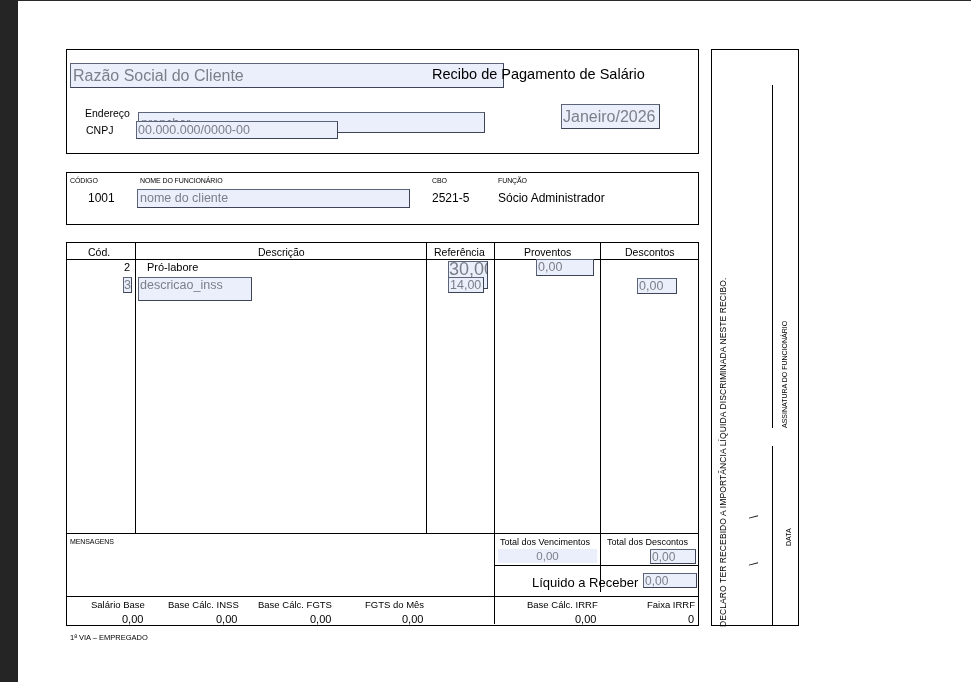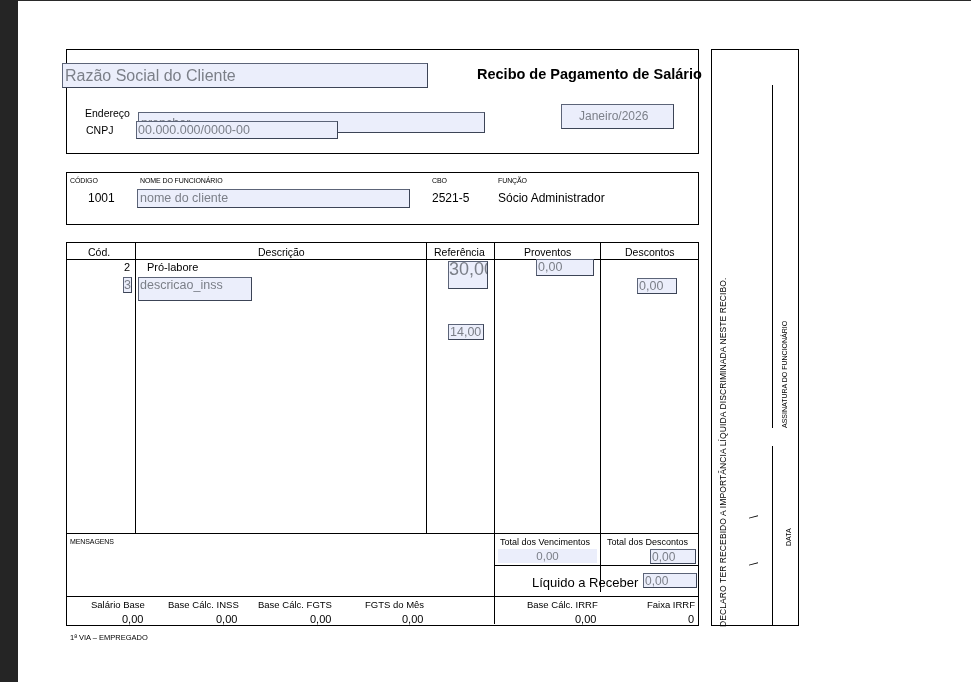--- a/index.html
+++ b/index.html
@@ -25,27 +25,27 @@
   .hline { position:absolute; height:1px; background:#000; }
   .rot { position:absolute; white-space:nowrap; transform-origin:left top; transform:rotate(-90deg); }
 </style>
 </head>
 <body>
 
 <div class="sidebar-dark"></div>
 <div class="topline"></div>
 
 <div class="box" style="left:66px; top:49px; width:633px; height:105px;"></div>
-<div class="field" style="left:62px; top:63px; width:366px; height:25px; font-size:16px; line-height:23px; padding-left:2px;">Razão Social do Cliente</div>
-<div class="txt" style="left:477px; top:66px; font-size:14.5px; font-weight:bold;">Recibo de Pagamento de Salário</div>
+<div class="field" style="left:70px; top:63px; width:434px; height:25px; font-size:16px; line-height:23px; padding-left:2px;">Razão Social do Cliente</div>
+<div class="txt" style="left:432px; top:66px; font-size:14.5px; font-weight:normal;">Recibo de Pagamento de Salário</div>
 <div class="txt" style="left:85px; top:107px; font-size:10.5px;">Endereço</div>
 <div class="field" style="left:138px; top:102px; width:347px; height:21px; font-size:12.5px; line-height:20px; padding-left:2px;margin-top:10px;">prencher</div>
 <div class="txt" style="left:86px; top:124px; font-size:10.5px;">CNPJ</div>
 <div class="field" style="left:136px; top:121px; width:202px; height:18px; font-size:12.5px; line-height:16px; padding-left:1px;">00.000.000/0000-00</div>
-<div class="field" style="left:561px; top:104px; width:113px; height:25px; font-size:12px; line-height:23px; padding-left:17px;">Janeiro/2026</div>
+<div class="field" style="left:561px; top:104px; width:99px; height:25px; font-size:16px; line-height:23px; padding-left:1px;">Janeiro/2026</div>
 
 <div class="box" style="left:66px; top:172px; width:633px; height:53px;"></div>
 <div class="lbl-small" style="left:70px; top:177px;">CÓDIGO</div>
 <div class="lbl-small" style="left:140px; top:177px;">NOME DO FUNCIONÁRIO</div>
 <div class="lbl-small" style="left:432px; top:177px;">CBO</div>
 <div class="lbl-small" style="left:498px; top:177px;">FUNÇÃO</div>
 <div class="txt" style="left:88px; top:191px; font-size:12px;">1001</div>
 <div class="field" style="left:137px; top:189px; width:273px; height:19px; font-size:12.5px; line-height:17px; padding-left:2px;">nome do cliente</div>
 <div class="txt" style="left:432px; top:191px; font-size:12px;">2521-5</div>
 <div class="txt" style="left:498px; top:191px; font-size:12px;">Sócio Administrador</div>
@@ -63,21 +63,21 @@
 <div class="txt" style="left:524px; top:246px; font-size:10.5px;">Proventos</div>
 <div class="txt" style="left:625px; top:246px; font-size:10.5px;">Descontos</div>
 
 <div class="txt" style="left:124px; top:261px; font-size:11px;">2</div>
 <div class="txt" style="left:140px; top:261px; font-size:11px;padding-left:7px;">Pró-labore</div>
 <div class="field" style="left:448px; top:261px; width:40px; height:28px; font-size:18px; line-height:15px; text-align:right; padding-right:2px;">30,00</div>
 <div class="field" style="left:536px; top:259px; width:58px; height:17px; font-size:12.5px; line-height:14px; padding-left:1px;">0,00</div>
 
 <div class="field" style="left:123px; top:277px; width:9px; height:16px; font-size:12.5px; line-height:15px; padding-left:0px;">3</div>
 <div class="field" style="left:138px; top:277px; width:114px; height:24px; font-size:12.5px; line-height:15px; padding-left:1px;">descricao_inss</div>
-<div class="field" style="left:448px; top:277px; width:36px; height:16px; font-size:12.5px; line-height:15px; padding-left:1px;margin-top:47px;">14,00</div>
+<div class="field" style="left:448px; top:277px; width:36px; height:16px; font-size:12.5px; line-height:15px; padding-left:1px;">14,00</div>
 <div class="field" style="left:637px; top:278px; width:40px; height:16px; font-size:12.5px; line-height:15px; padding-left:1px;">0,00</div>
 
 <div class="box" style="left:66px; top:533px; width:633px; height:93px;"></div>
 <div class="lbl-small" style="left:70px; top:538px;">MENSAGENS</div>
 <div class="txt" style="left:500px; top:537px; font-size:9px;">Total dos Vencimentos</div>
 <div class="field flat" style="left:498px; top:549px; width:99px; height:14px; font-size:11.5px; line-height:14px; text-align:center;">0,00</div>
 <div class="txt" style="left:607px; top:537px; font-size:9px;">Total dos Descontos</div>
 <div class="field" style="left:650px; top:549px; width:46px; height:15px; font-size:12px; line-height:14px; padding-left:1px;">0,00</div>
 <div class="hline" style="left:494px; top:565px; width:205px;"></div>
 <div class="txt" style="left:508px; top:575px; font-size:13px; font-weight:normal;margin-left:24px;">Líquido a Receber</div>

